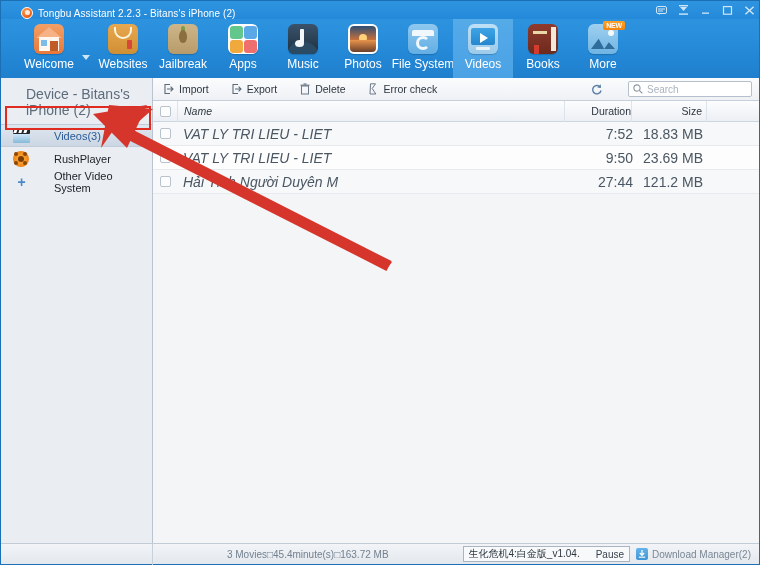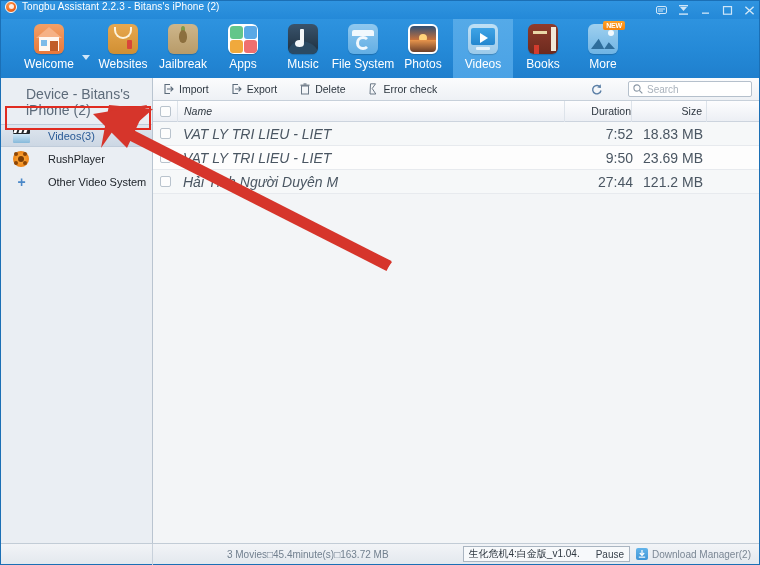--- a/index.html
+++ b/index.html
@@ -13,22 +13,22 @@
     width: 760px; height: 565px;
     position: relative;
     display: flex; flex-direction: column;
     border: 1px solid #1b6fb5;
   }
 
   
   .titlebar {
     height: 18px;
     background: linear-gradient(to bottom, #2f94e0 0%, #2489d8 100%);
-    display: flex; align-items: flex-start;
-    padding: 0 4px;
+    display: flex; align-items: flex-end;
+    padding: 0 20px;
     flex: none;
     position: relative;
   }
   .app-logo {
     width: 12px; height: 12px; border-radius: 50%;
     background: radial-gradient(circle at 35% 32%, #ff9a4d 0%, #f06a1f 55%, #c74a10 100%);
     border: 1px solid #fff;
     margin-right: 5px; flex: none;
     position: relative;
   }
@@ -192,21 +192,21 @@
     position: relative;
   }
   .side-head {
     font-size: 14px; color: #5d6b7a;
     padding: 0 0 6px 25px;
   }
   .side-item {
     height: 23px;
     display: flex; align-items: center;
     padding-left: 12px;
-    gap: 18px;
+    gap: 24px;
     font-size: 11px; color: #20252b;
     cursor: default;
   }
   .side-item.selected {
     background: linear-gradient(to bottom,#dfe6ee,#ccd7e4);
     border-top: 1px solid #c0ccda;
     border-bottom: 1px solid #c0ccda;
     color: #2a5a96;
   }
   .side-icon { width: 17px; height: 15px; position: relative; flex: none; }
@@ -425,34 +425,34 @@
 
     <div class="tb-item">
       <div class="tb-icon ic-music">
         <div class="wave"></div>
           <div class="note"></div>
       </div>
       <div class="tb-label">Music</div>
     </div>
 
     <div class="tb-item">
-      <div class="tb-icon ic-fs">
-        <div class="fold"></div>
-          <div class="arr"></div>
-      </div>
-      <div class="tb-label">File System</div>
-    </div>
-
-    <div class="tb-item">
       <div class="tb-icon ic-photo">
         <div class="sky"></div>
           <div class="sun"></div>
           <div class="sea"></div>
       </div>
       <div class="tb-label">Photos</div>
+    </div>
+
+    <div class="tb-item">
+      <div class="tb-icon ic-fs">
+        <div class="fold"></div>
+          <div class="arr"></div>
+      </div>
+      <div class="tb-label">File System</div>
     </div>
 
     <div class="tb-item active">
       <div class="tb-icon ic-vid">
         <div class="scr"></div>
           <div class="play"></div>
           <div class="base"></div>
       </div>
       <div class="tb-label">Videos</div>
     </div>

